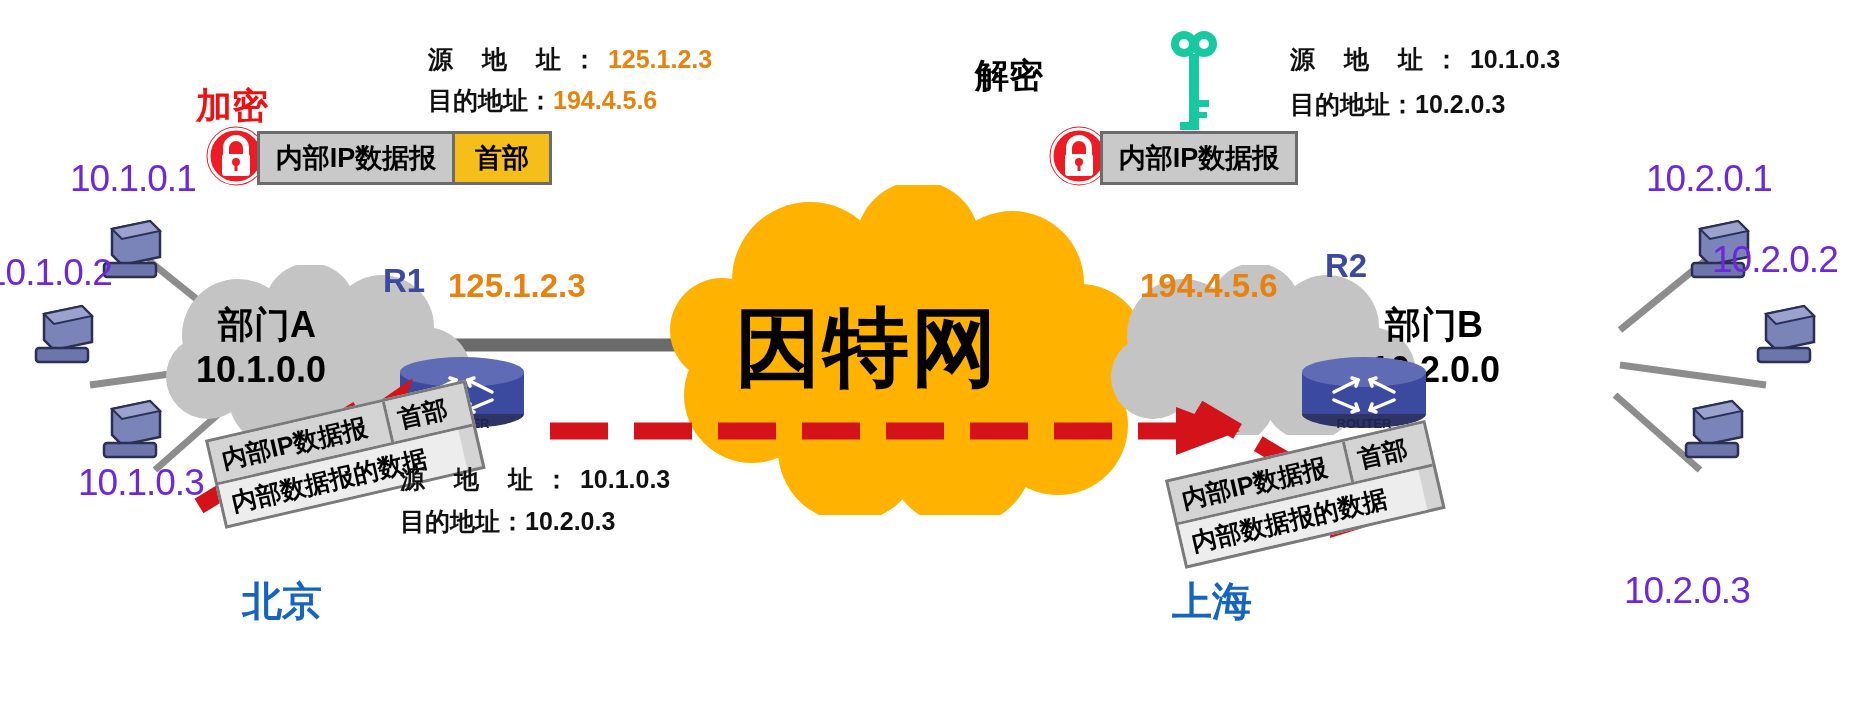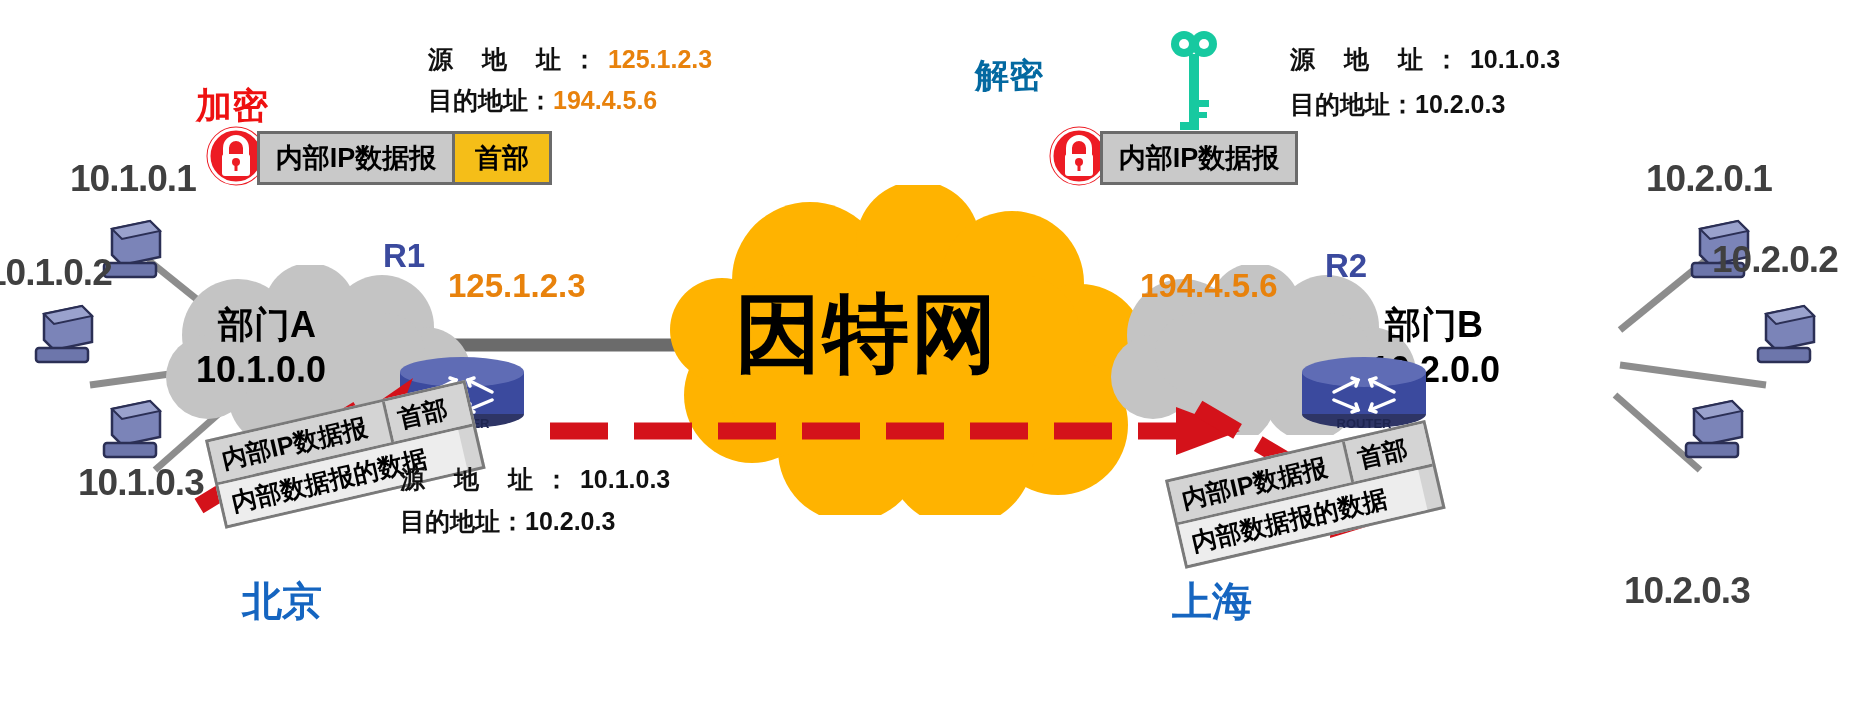--- a/index.html
+++ b/index.html
@@ -2,27 +2,27 @@
 <html><head>
 <meta charset="utf-8">
 <style>
   html,body{margin:0;padding:0;background:#fff;}
   body{width:1854px;height:704px;position:relative;overflow:hidden;
        font-family:"Liberation Sans","DejaVu Sans",sans-serif;}
   .abs{position:absolute;}
   .nw{white-space:nowrap;}
 
   
-  .host-ip{font-size:37px;font-weight:bold;color:#404040;letter-spacing:-1px;}
+  .host-ip{font-size:37px;font-weight:normal;color:#6d28d9;letter-spacing:-1px;}
   .cloud-name{font-size:36px;font-weight:bold;color:#000;text-align:center;line-height:1.12;}
   .router-lbl{font-size:33px;font-weight:bold;color:#3b4a9e;}
   .wan-ip{font-size:33px;font-weight:bold;color:#E8820C;}
   .city{font-size:40px;font-weight:bold;color:#1565C0;margin-top:36px;}
   .encrypt-lbl{font-size:36px;font-weight:bold;color:#EE1111;}
-  .decrypt-lbl{font-size:34px;font-weight:bold;color:#0369a1;}
+  .decrypt-lbl{font-size:34px;font-weight:bold;color:#000000;}
   .addr-row{font-size:25px;font-weight:bold;color:#111;line-height:1.55;}
   .addr-row .v{color:#E8820C;}
   .addr-row .vb{color:#111;}
   .sp{letter-spacing:11px;}
 
   
   .inet-txt{font-size:86px;font-weight:bold;color:#000;letter-spacing:2px;
             font-family:"DejaVu Sans",sans-serif;}
 
   
@@ -70,21 +70,21 @@
     <circle cx="352" cy="98" r="72"></circle>
     <circle cx="420" cy="165" r="66"></circle>
     <circle cx="398" cy="240" r="70"></circle>
     <circle cx="300" cy="268" r="74"></circle>
     <circle cx="190" cy="265" r="72"></circle>
     <circle cx="92" cy="210" r="68"></circle>
     <circle cx="62" cy="145" r="52"></circle>
     <rect x="70" y="90" width="350" height="180" rx="60"></rect>
   </g>
 </svg>
-<div class="abs inet-txt nw" style="left:735px;top:276px;">因特网</div>
+<div class="abs inet-txt nw" style="left:735px;top:290px;">因特网</div>
 
 <svg class="abs" style="left:160px;top:265px;width:330px;height:170px;">
   <g fill="#c4c4c4">
     <circle cx="78" cy="70" r="56"></circle>
     <circle cx="150" cy="44" r="46"></circle>
     <circle cx="222" cy="62" r="52"></circle>
     <circle cx="265" cy="108" r="46"></circle>
     <circle cx="205" cy="128" r="48"></circle>
     <circle cx="120" cy="130" r="52"></circle>
     <circle cx="48" cy="112" r="42"></circle>
@@ -174,21 +174,21 @@
       <path d="M94 40 L70 28"></path>
         <path d="M76 26 L70 28 L72 34"></path>
       <path d="M34 48 L58 58"></path>
         <path d="M52 60 L58 58 L56 52"></path>
       <path d="M94 48 L70 58"></path>
         <path d="M76 60 L70 58 L72 52"></path>
     </g>
     <text x="64" y="76" font-size="13" font-weight="bold" fill="#1e2550" text-anchor="middle" font-family="Liberation Sans, sans-serif">ROUTER</text>
   </svg>
 </div>
-<div class="abs router-lbl nw" style="left:383px;top:237px;">R1</div>
+<div class="abs router-lbl nw" style="left:383px;top:262px;">R1</div>
 <div class="abs wan-ip nw" style="left:448px;top:267px;">125.1.2.3</div>
 
 <div class="abs" style="left:1300px;top:352px;">
   <svg width="128" height="78" viewBox="0 0 128 78">
     <ellipse cx="64" cy="62" rx="62" ry="14" fill="#2e3566"></ellipse>
     <rect x="2" y="20" width="124" height="42" fill="#3b4a9e"></rect>
     <ellipse cx="64" cy="20" rx="62" ry="15" fill="#5f6cb5"></ellipse>
     <g stroke="#fff" stroke-width="3.5" fill="none" stroke-linecap="round">
       <path d="M34 40 L58 28"></path>
         <path d="M52 26 L58 28 L56 34"></path>

